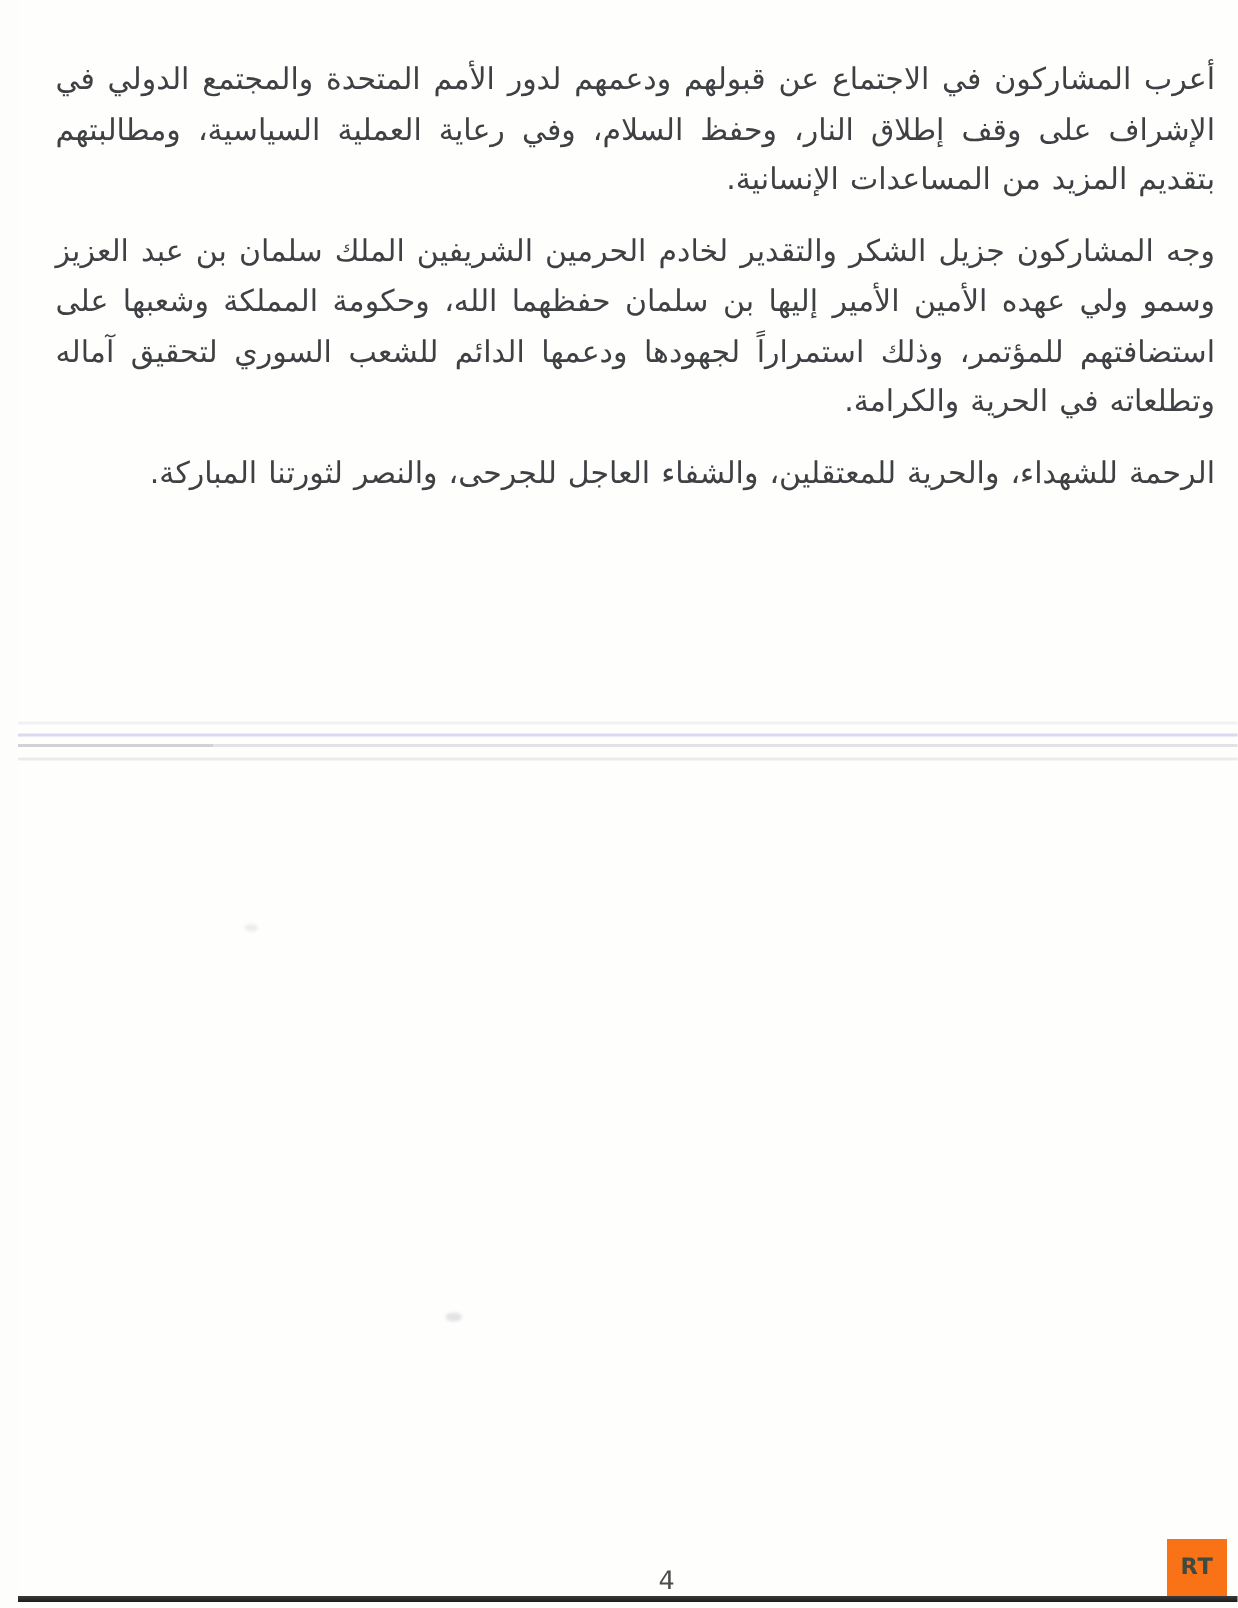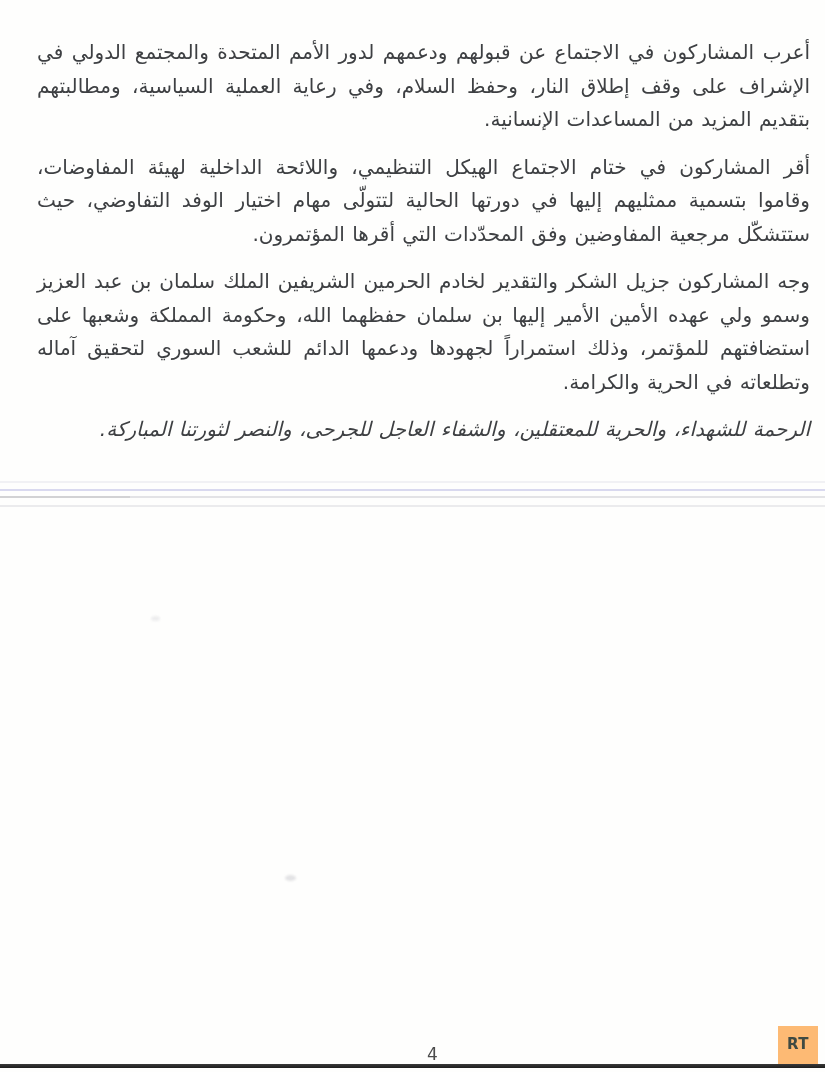--- a/index.html
+++ b/index.html
@@ -8,40 +8,41 @@
     width: 825px;
     height: 1072px;
     background: #fdfdfc;
     overflow: hidden;
     font-family: "DejaVu Sans", sans-serif;
   }
   .scan-page {
     position: absolute;
     inset: 0;
     background: #fefefd;
+    margin-left: 12px;
   }
   
   .text-block {
     position: absolute;
     top: 36px;
     right: 15px;
     width: 773px;
     direction: rtl;
     text-align: justify;
     text-align-last: right;
     font-size: 20px;
     line-height: 33.5px;
     color: #3e4043;
     letter-spacing: 0;
     word-spacing: 1px;
   }
   .text-block p {
     margin: 0 0 14px 0;
   }
-  .text-block p:last-child { margin-bottom: 0; font-style: italic; }
+  .text-block p:last-child { margin-bottom: 0; }
 
   
   .artifact-line {
     position: absolute;
     left: 0;
     right: 0;
     pointer-events: none;
   }
   .line-a { top: 481px; height: 2px; background: #f1f1f4; }
   .line-b { top: 489px; height: 2px; background: #d9d9ef; }
@@ -70,21 +71,21 @@
     font-size: 17px;
     color: #4c4c4c;
     font-family: "DejaVu Sans", sans-serif;
   }
   .rt-logo {
     position: absolute;
     right: 7px;
     top: 1026px;
     width: 40px;
     height: 38px;
-    background: #fdba74;
+    background: #f97316;
     display: flex;
     align-items: center;
     justify-content: center;
     z-index: 3;
   }
   .rt-logo span {
     font-weight: bold;
     font-size: 15px;
     letter-spacing: 0.5px;
     color: #3f4a42;
@@ -101,21 +102,20 @@
     z-index: 2;
   }
 </style>
 </head>
 <body>
 
 <div class="scan-page">
 
   <div class="text-block">
     <p>أعرب المشاركون في الاجتماع عن قبولهم ودعمهم لدور الأمم المتحدة والمجتمع الدولي في الإشراف على وقف إطلاق النار، وحفظ السلام، وفي رعاية العملية السياسية، ومطالبتهم بتقديم المزيد من المساعدات الإنسانية.</p>
-    <p>أقر المشاركون في ختام الاجتماع الهيكل التنظيمي، واللائحة الداخلية لهيئة المفاوضات، وقاموا بتسمية ممثليهم إليها في دورتها الحالية لتتولّى مهام اختيار الوفد التفاوضي، حيث ستتشكّل مرجعية المفاوضين وفق المحدّدات التي أقرها المؤتمرون.</p>
     <p>وجه المشاركون جزيل الشكر والتقدير لخادم الحرمين الشريفين الملك سلمان بن عبد العزيز وسمو ولي عهده الأمين الأمير إليها بن سلمان حفظهما الله، وحكومة المملكة وشعبها على استضافتهم للمؤتمر، وذلك استمراراً لجهودها ودعمها الدائم للشعب السوري لتحقيق آماله وتطلعاته في الحرية والكرامة.</p>
     <p>الرحمة للشهداء، والحرية للمعتقلين، والشفاء العاجل للجرحى، والنصر لثورتنا المباركة.</p>
   </div>
 
   <div class="artifact-line line-a"></div>
   <div class="artifact-line line-b"></div>
   <div class="artifact-line line-c"></div>
   <div class="line-c-dark"></div>
   <div class="artifact-line line-d"></div>
   <div class="speck speck-1"></div>

